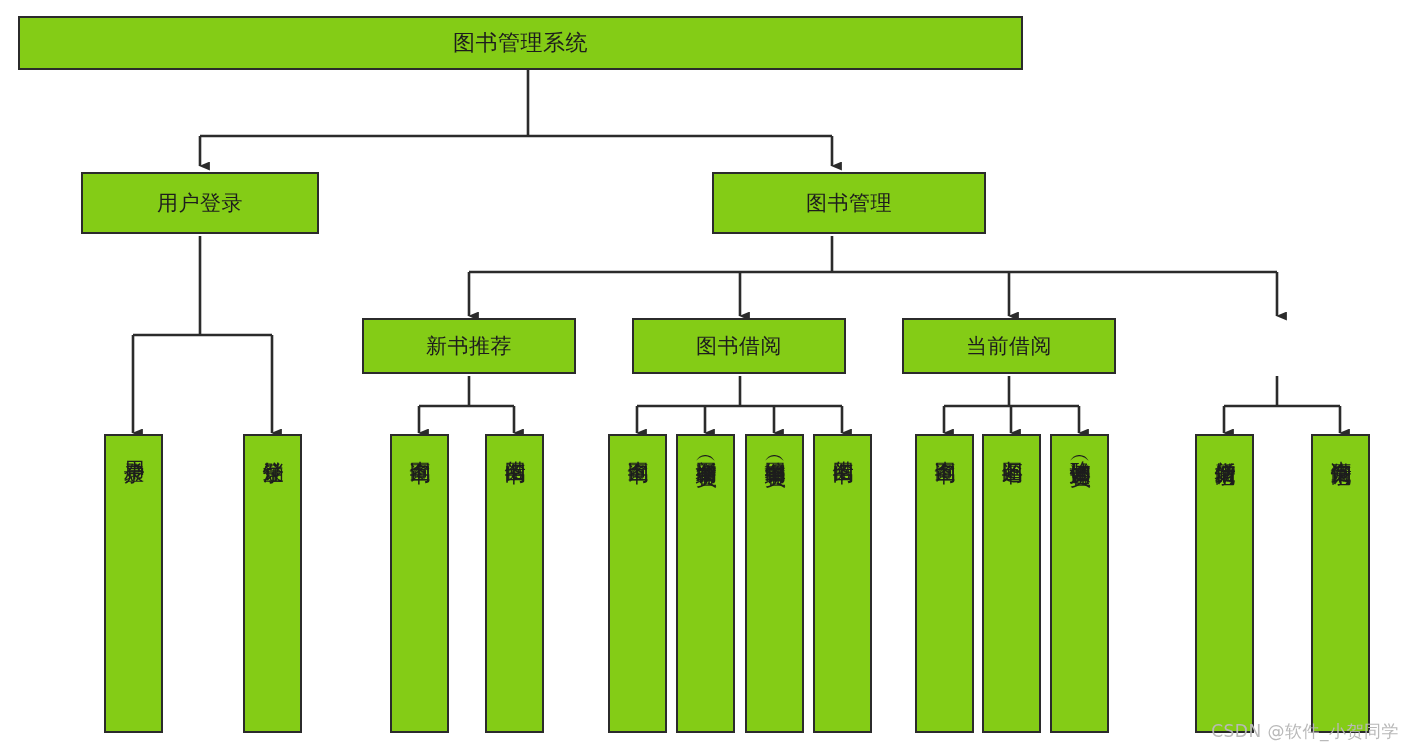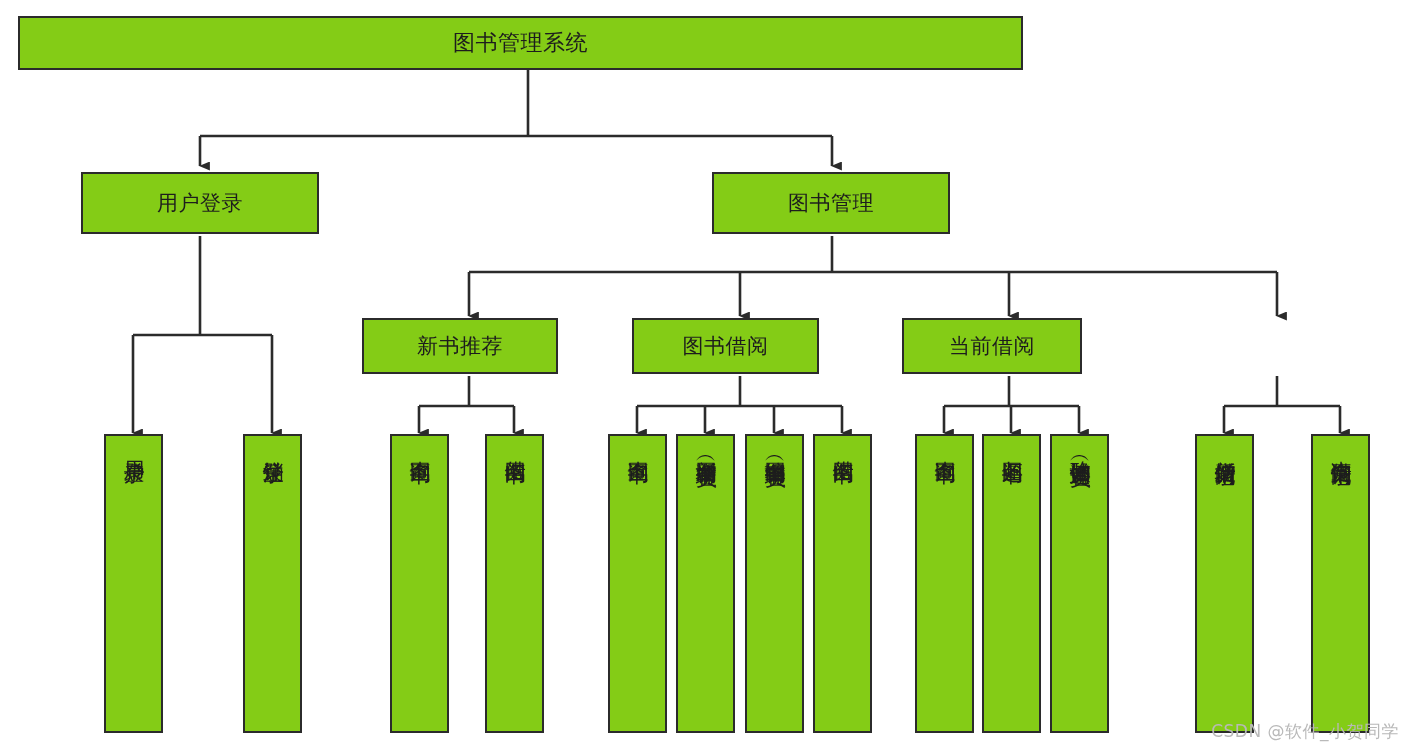--- a/index.html
+++ b/index.html
@@ -124,31 +124,31 @@
     </g>
   </svg>
 
   <div class="node root" style="left:18px; top:16px; width:1005px; height:54px;">
     <span>图书管理系统</span>
   </div>
 
   <div class="node h" style="left:81px; top:172px; width:238px; height:62px;">
     <span>用户登录</span>
   </div>
-  <div class="node h" style="left:712px; top:172px; width:238px; height:62px;">
+  <div class="node h" style="left:712px; top:172px; width:274px; height:62px;">
     <span>图书管理</span>
   </div>
 
-  <div class="node h" style="left:362px; top:318px; width:196px; height:56px;align-items:center;">
+  <div class="node h" style="left:362px; top:318px; width:214px; height:56px;align-items:center;">
     <span>新书推荐</span>
   </div>
-  <div class="node h" style="left:632px; top:318px; width:187px; height:56px;">
+  <div class="node h" style="left:632px; top:318px; width:214px; height:56px;">
     <span>图书借阅</span>
   </div>
-  <div class="node h" style="left:902px; top:318px; width:180px; height:56px;">
+  <div class="node h" style="left:902px; top:318px; width:214px; height:56px;">
     <span>当前借阅</span>
   </div>
 
   <div class="node leaf" style="left:104px; top:434px; width:59px; height:299px;">
     <span class="vtext">用户登录</span>
   </div>
   <div class="node leaf" style="left:243px; top:434px; width:59px; height:299px;">
     <span class="vtext">注销登录</span>
   </div>
 

